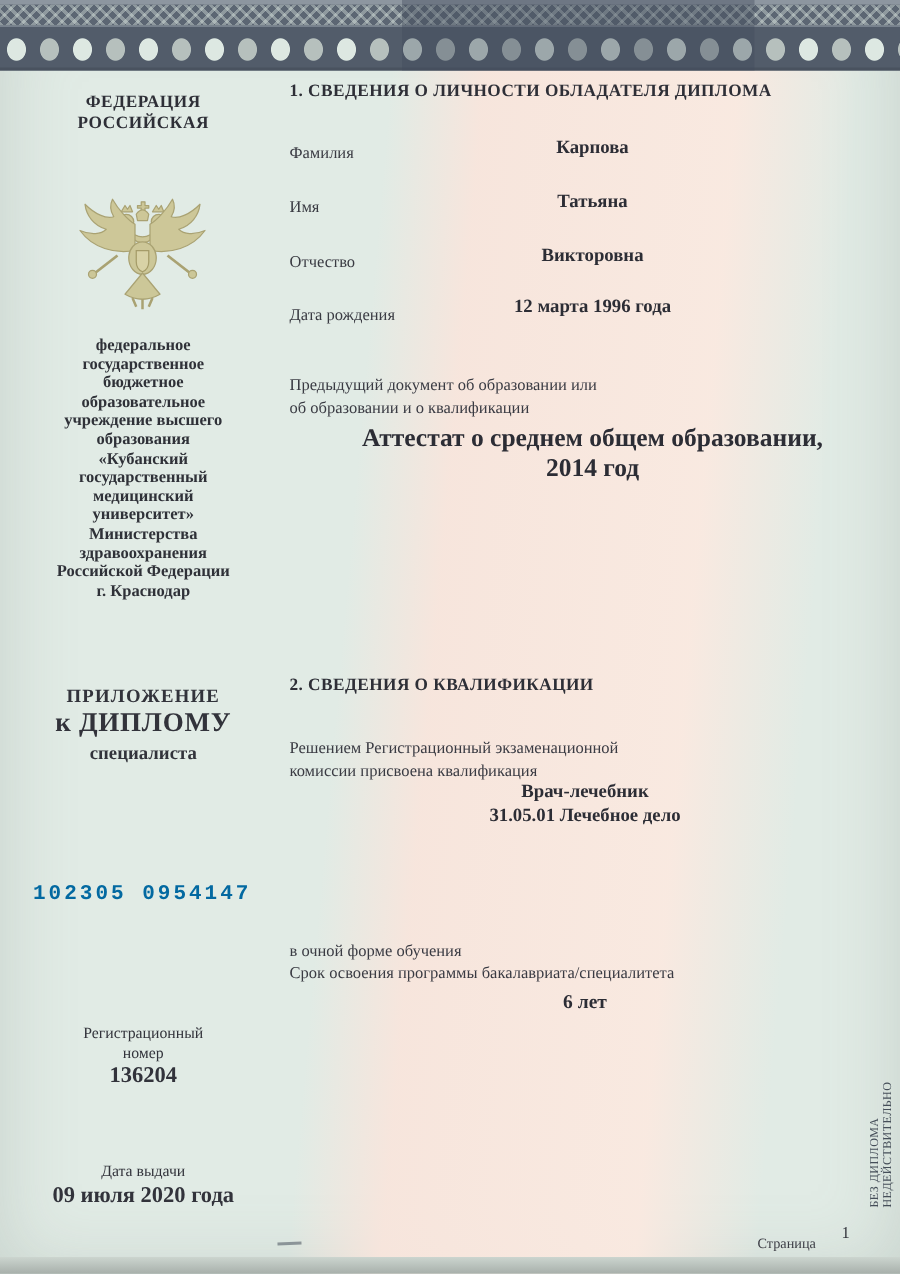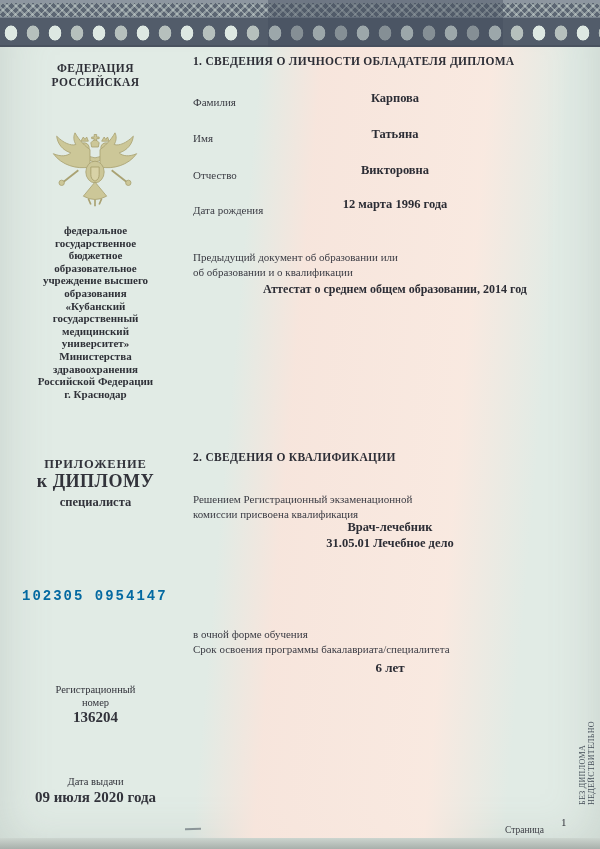--- a/index.html
+++ b/index.html
@@ -176,21 +176,21 @@
     <div class="abs lbl" style="left:193px; top:169px;">Отчество</div>
     <div class="abs ctr val" style="left:300px; top:163px; width:190px;">Викторовна</div>
 
     <div class="abs lbl" style="left:193px; top:204px;">Дата рождения</div>
     <div class="abs ctr val" style="left:300px; top:197px; width:190px;">12 марта 1996 года</div>
 
     <div class="abs lbl2" style="left:193px; top:250px; width:270px;">
       <div>Предыдущий документ об образовании или</div>
       <div>об образовании и о квалификации</div>
     </div>
-    <div class="abs ctr val" style="left:240px; top:282px; width:310px; font-size:12px;">Аттестат о среднем общем образовании, 2014 год</div>
+    <div class="abs ctr val" style="left:240px; top:282px; width:310px; font-size:17px;">Аттестат о среднем общем образовании, 2014 год</div>
 
     <div class="abs sec-title" style="left:193px; top:451px;text-align:center;">2. СВЕДЕНИЯ О КВАЛИФИКАЦИИ</div>
 
     <div class="abs lbl2" style="left:193px; top:492px; width:270px;">
       <div>Решением Регистрационный экзаменационной</div>
       <div>комиссии присвоена квалификация</div>
     </div>
     <div class="abs ctr" style="left:280px; top:519px; width:220px; line-height:16px;">
       <div class="val">Врач-лечебник</div>
       <div class="val">31.05.01 Лечебное дело</div>

